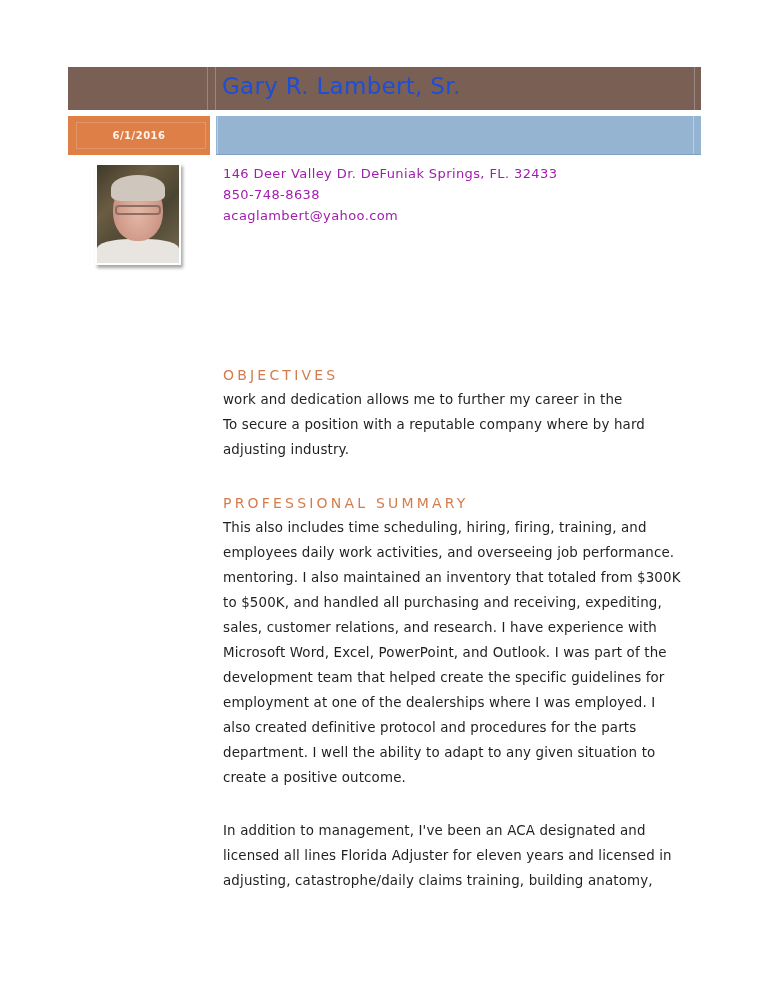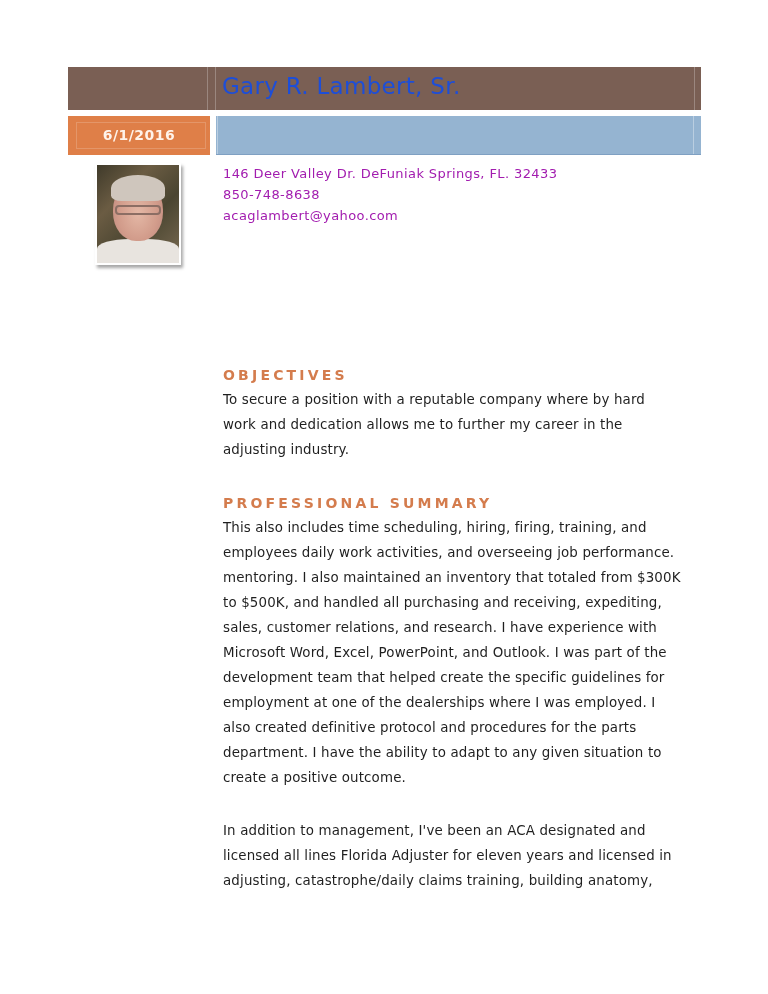--- a/index.html
+++ b/index.html
@@ -7,39 +7,39 @@
          font-family:"DejaVu Sans", "Liberation Sans", sans-serif; color:#1a1a1a; }
 
   .name-bar { position:absolute; left:68px; top:67px; width:633px; height:43px; background:#7a5f54; }
   .name-bar .vline { position:absolute; top:0; bottom:0; width:1px; background:rgba(255,255,255,0.25); }
   .name-text { position:absolute; left:222px; top:73px; font-size:23px; color:#1d4ed8; letter-spacing:0.3px;
                font-family:"DejaVu Sans", sans-serif; font-weight:normal; }
 
   .date-bar { position:absolute; left:68px; top:116px; width:142px; height:39px; background:#df7f48; }
   .date-bar .inner { position:absolute; left:8px; right:4px; top:6px; bottom:6px; border:1px solid rgba(255,255,255,0.18); }
   .date-text { position:absolute; left:68px; top:116px; width:142px; height:39px; line-height:39px; text-align:center;
-               color:#fff3ea; font-weight:bold; font-size:14px; letter-spacing:0.5px; }
+               color:#fff3ea; font-weight:bold; font-size:10px; letter-spacing:0.5px; }
 
   .blue-bar { position:absolute; left:216px; top:116px; width:485px; height:39px; background:#95b4d1; border-bottom:1px solid #7fa0c2; box-sizing:border-box; }
   .blue-bar .vline { position:absolute; top:0; bottom:0; width:1px; background:rgba(255,255,255,0.35); }
 
   .photo-frame { position:absolute; left:95px; top:163px; width:86px; height:102px; background:#ffffff;
                  box-shadow:2px 3px 3px rgba(0,0,0,0.35); }
   .photo { position:absolute; left:2px; top:2px; width:82px; height:98px; overflow:hidden;
            background:linear-gradient(135deg,#3f3a2a 0%,#6b5c43 30%,#4a4531 60%,#7a6b52 100%); }
   .photo .head { position:absolute; left:16px; top:14px; width:50px; height:62px; border-radius:50% 50% 46% 46%;
                  background:radial-gradient(ellipse at 50% 55%, #e4b8a6 0%, #d29c8b 55%, #b8827a 100%); }
   .photo .hair { position:absolute; left:14px; top:10px; width:54px; height:26px; border-radius:50% 50% 20% 20%;
                  background:#cfc6bd; }
   .photo .glasses { position:absolute; left:18px; top:40px; width:46px; height:10px; border:2px solid #8c6e64; border-radius:4px; box-sizing:border-box; }
   .photo .shirt { position:absolute; left:0; bottom:0; width:82px; height:24px; background:#e8e4df; border-radius:40% 40% 0 0; }
 
   .contact { position:absolute; left:223px; font-size:13px; color:#a21caf; letter-spacing:0.4px; }
 
-  .heading { position:absolute; left:223px; font-size:14px; font-weight:bold; color:#d47c4d; letter-spacing:3.2px; }
+  .heading { position:absolute; left:223px; font-size:14px; font-weight:normal; color:#d47c4d; letter-spacing:3.2px; }
 
   .para { position:absolute; left:223px; width:470px; font-size:13.4px; line-height:25px; color:#1f1f1f; letter-spacing:0.15px; }
   .para .ln { display:block; white-space:nowrap; }
 </style>
 </head>
 <body>
 
 <div class="name-bar">
   <div class="vline" style="left:139px"></div>
   <div class="vline" style="left:147px"></div>
@@ -65,36 +65,36 @@
     <div class="glasses"></div>
   </div>
 </div>
 
 <div class="contact" style="top:166px">146 Deer Valley Dr. DeFuniak Springs, FL. 32433</div>
 <div class="contact" style="top:187px">850-748-8638</div>
 <div class="contact" style="top:208px">acaglambert@yahoo.com</div>
 
 <div class="heading" style="top:367px">OBJECTIVES</div>
 <div class="para" style="top:387px">
+  <span class="ln">work and dedication allows me to further my career in the</span>
   <span class="ln">To secure a position with a reputable company where by hard</span>
-  <span class="ln">work and dedication allows me to further my career in the</span>
   <span class="ln">adjusting industry.</span>
 </div>
 
 <div class="heading" style="top:495px">PROFESSIONAL SUMMARY</div>
 <div class="para" style="top:515px">
   <span class="ln">This also includes time scheduling, hiring, firing, training, and</span>
   <span class="ln">employees daily work activities, and overseeing job performance.</span>
   <span class="ln">mentoring. I also maintained an inventory that totaled from $300K</span>
   <span class="ln">to $500K, and handled all purchasing and receiving, expediting,</span>
   <span class="ln">sales, customer relations, and research.  I have experience with</span>
   <span class="ln">Microsoft Word, Excel, PowerPoint, and Outlook. I was part of the</span>
   <span class="ln">development team that helped create the specific guidelines for</span>
   <span class="ln">employment at one of the dealerships where I was employed. I</span>
   <span class="ln">also created definitive protocol and procedures for the parts</span>
-  <span class="ln">department. I have the ability to adapt to any given situation to</span>
+  <span class="ln">department. I well the ability to adapt to any given situation to</span>
   <span class="ln">create a positive outcome.</span>
 </div>
 <div class="para" style="top:818px">
   <span class="ln">In addition to management, I've been an ACA designated and</span>
   <span class="ln">licensed all lines Florida Adjuster for eleven years and licensed in</span>
   <span class="ln">adjusting, catastrophe/daily claims training, building anatomy,</span>
 </div>
 
 </body></html>

